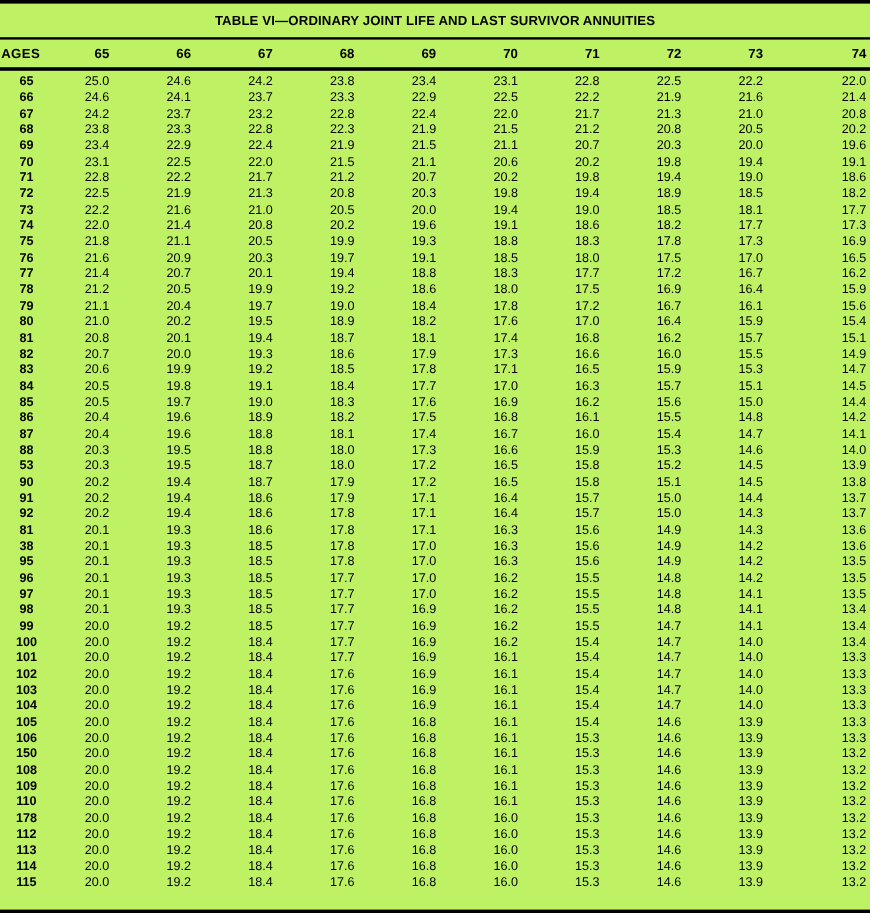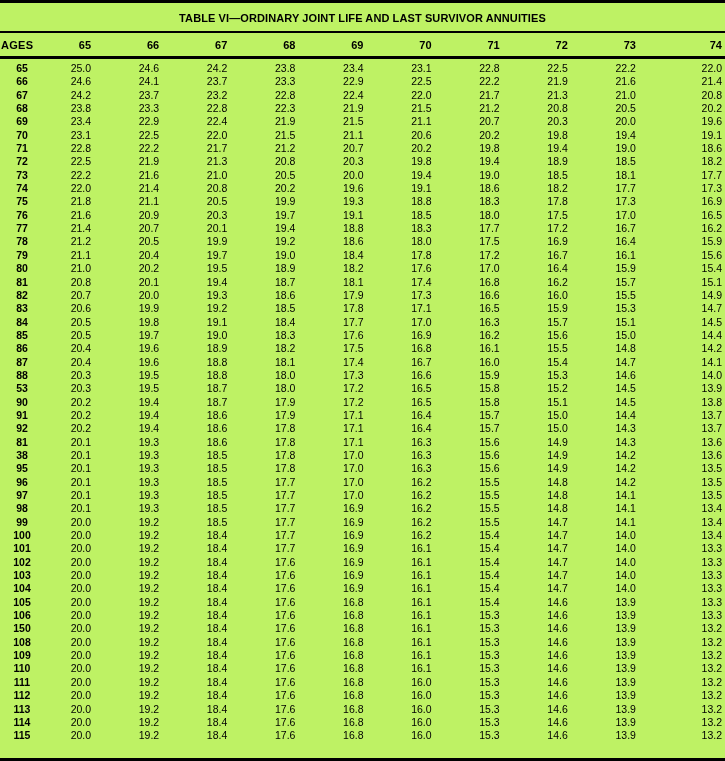--- a/index.html
+++ b/index.html
@@ -688,21 +688,21 @@
         <div class="cell val">18.4</div>
         <div class="cell val">17.6</div>
         <div class="cell val">16.8</div>
         <div class="cell val">16.1</div>
         <div class="cell val">15.3</div>
         <div class="cell val">14.6</div>
         <div class="cell val">13.9</div>
         <div class="cell val">13.2</div>
       </div>
       <div class="grid row">
-        <div class="cell age">111</div>
+        <div class="cell age">178</div>
         <div class="cell val">20.0</div>
         <div class="cell val">19.2</div>
         <div class="cell val">18.4</div>
         <div class="cell val">17.6</div>
         <div class="cell val">16.8</div>
         <div class="cell val">16.0</div>
         <div class="cell val">15.3</div>
         <div class="cell val">14.6</div>
         <div class="cell val">13.9</div>
         <div class="cell val">13.2</div>

